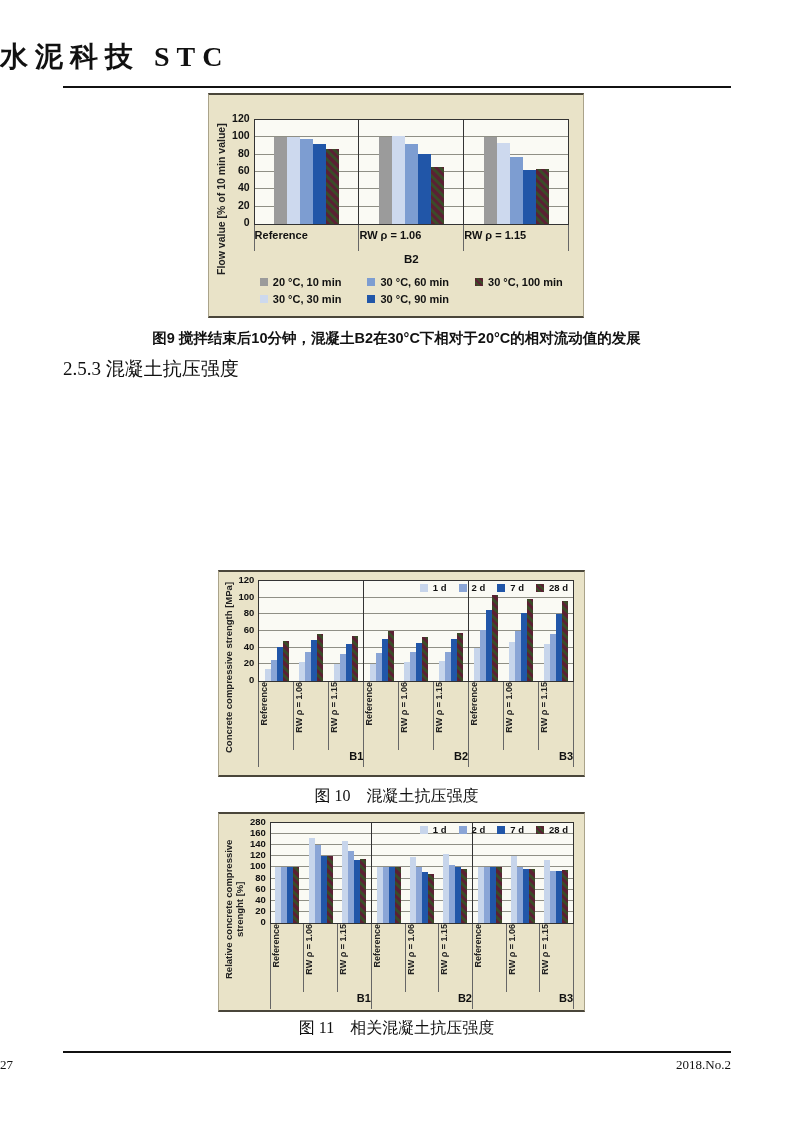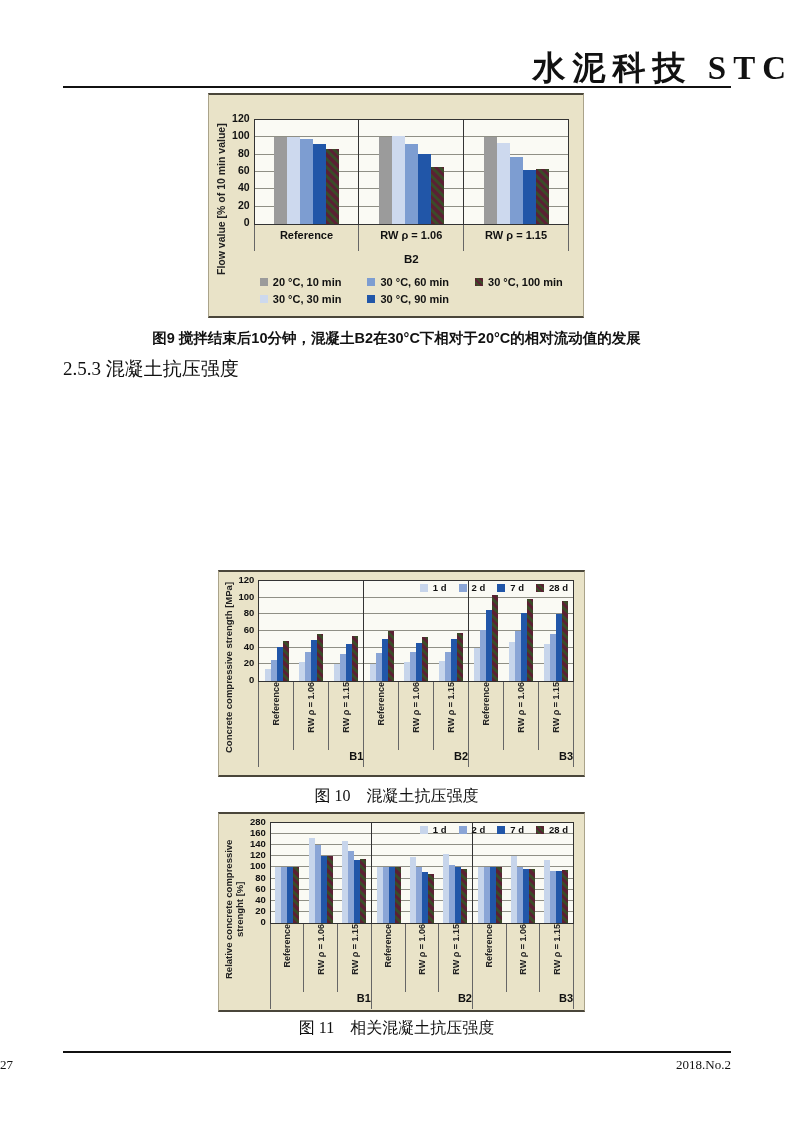--- a/index.html
+++ b/index.html
@@ -1,20 +1,20 @@
 <!DOCTYPE html>
 <html><head>
 <meta charset="utf-8">
 <style>
   html,body{margin:0;padding:0;background:#888;}
   .page{position:relative;width:793px;height:1122px;margin:0 auto;background:#ffffff;
         font-family:"Liberation Serif",serif;color:#111;overflow:hidden;}
 
-  .header-title{position:absolute;top:46px;left:0;width:100%;text-align:right;
-        font-size:33px;font-weight:bold;letter-spacing:7px;}
+  .header-title{position:absolute;top:38px;left:0;width:100%;text-align:left;
+        font-size:28px;font-weight:bold;letter-spacing:7px;}
   .header-rule{position:absolute;top:86px;left:63px;width:668px;height:2px;background:#111;}
 
   .fig-card{position:absolute;background:#e9e3c8;border-left:1px solid #aaa38a;border-right:1px solid #aaa38a;
         border-top:2px solid #4a463a;border-bottom:2px solid #4a463a;box-sizing:border-box;}
   .fig9{left:208px;top:93px;width:376px;height:225px;}
   .fig10{left:218px;top:570px;width:367px;height:207px;}
   .fig11{left:218px;top:812px;width:367px;height:200px;}
 
   .caption9{position:absolute;top:329px;left:0;width:100%;text-align:center;
         font-family:"Liberation Sans",sans-serif;font-weight:bold;font-size:14.5px;}
@@ -45,21 +45,21 @@
   .fig10 .ch-yticks,.fig11 .ch-yticks{font-size:9.5px;width:24px;}
   .ch-yticks span{position:absolute;right:4px;}
   .ch-plotcol{flex:1;min-width:0;}
   .ch-plot{position:relative;background:#fafaf4;border:1px solid #333;}
   .ch-grid{position:absolute;left:0;right:0;height:1px;background:#8f8f85;}
   .ch-groups{position:absolute;left:0;right:0;top:0;bottom:0;display:flex;}
   .ch-group{flex:1;display:flex;align-items:flex-end;justify-content:center;min-width:0;}
   .ch-sec-end{border-right:1px solid #333;}
   .ch-bar{flex:none;}
   .ch-xlabels{display:flex;border-left:1px solid #666;border-right:1px solid #666;}
-  .ch-xlabels .ch-xlab{flex:1;display:flex;align-items:flex-start;justify-content:center;min-width:0;}
+  .ch-xlabels .ch-xlab{flex:1;display:flex;align-items:flex-start;justify-content:flex-start;min-width:0;}
   .ch-xlabels .ch-xlab:not(:last-child){border-right:1px solid #666;}
   .flat .ch-xlab span{font-family:"Liberation Sans",sans-serif;font-weight:bold;font-size:11px;padding-top:4px;}
   .rot .ch-xlab span{writing-mode:vertical-rl;transform:rotate(180deg);white-space:nowrap;
         font-family:"Liberation Sans",sans-serif;font-weight:bold;font-size:9px;color:#222;padding-top:3px;}
   .ch-secrow{display:flex;height:17px;font-family:"Liberation Sans",sans-serif;
         font-weight:bold;font-size:11px;border-left:1px solid #666;border-right:1px solid #666;}
   .ch-secrow>div{flex:1;text-align:right;}
   .ch-secrow>div:not(:last-child){border-right:1px solid #666;}
   .ch-xtitle{text-align:center;font-family:"Liberation Sans",sans-serif;font-weight:bold;
         font-size:11.5px;height:15px;padding-top:2px;}

